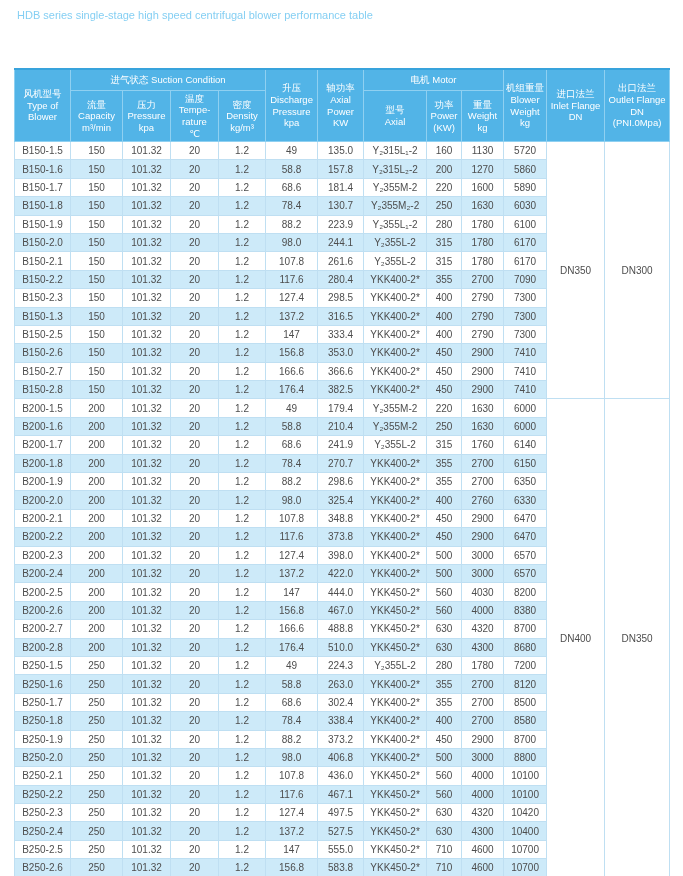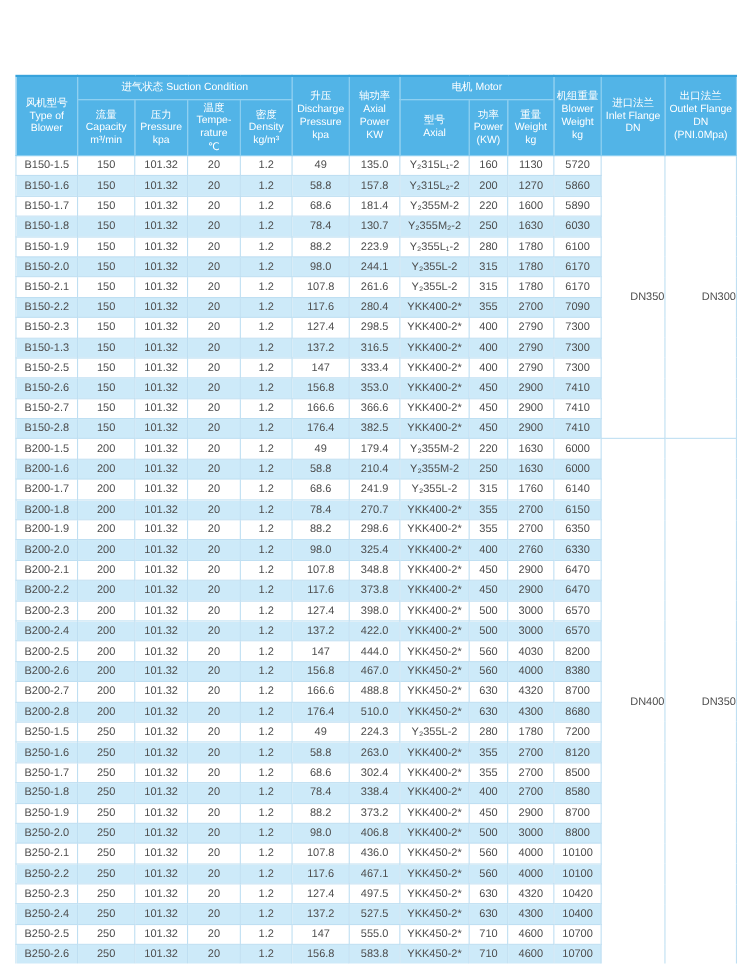--- a/index.html
+++ b/index.html
@@ -65,28 +65,28 @@
     height: 17.4px;
     overflow: hidden;
     white-space: nowrap;
   }
   tbody tr:nth-child(even) td { background: #cdeaf9; }
   tbody tr:nth-child(odd) td { background: #ffffff; }
   tbody td.flange {
     background: #ffffff !important;
     font-size: 10px;
     color: #4d4d4d;
-    text-align: right;
   }
 </style>
 </head>
 <body>
 
 <div class="page">
   <div class="title-block">
+    <div class="page-subtitle">HDB series single-stage high speed centrifugal blower performance table</div>
   </div>
 
   <table class="perf">
     <colgroup>
       <col style="width:56px">
         <col style="width:52px">
         <col style="width:48px">
       <col style="width:48px">
         <col style="width:47px">
         <col style="width:52px">

